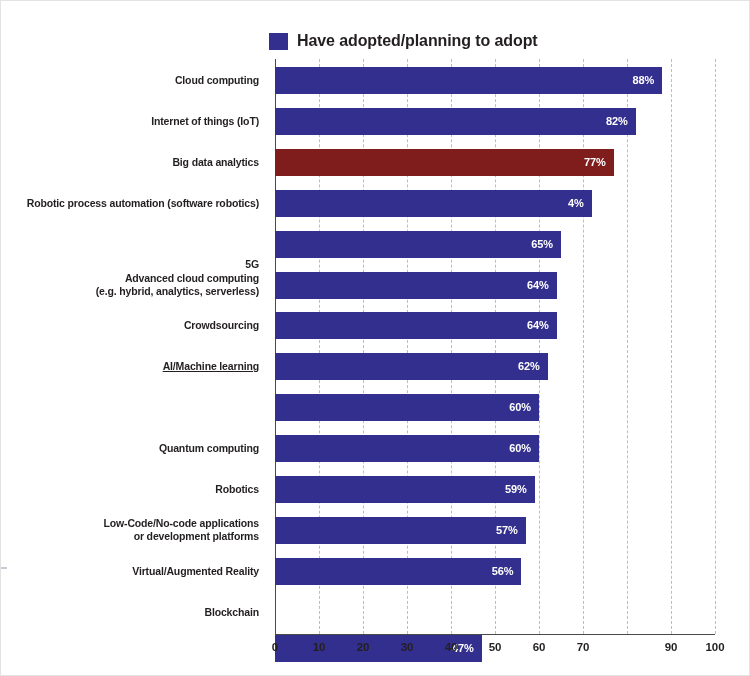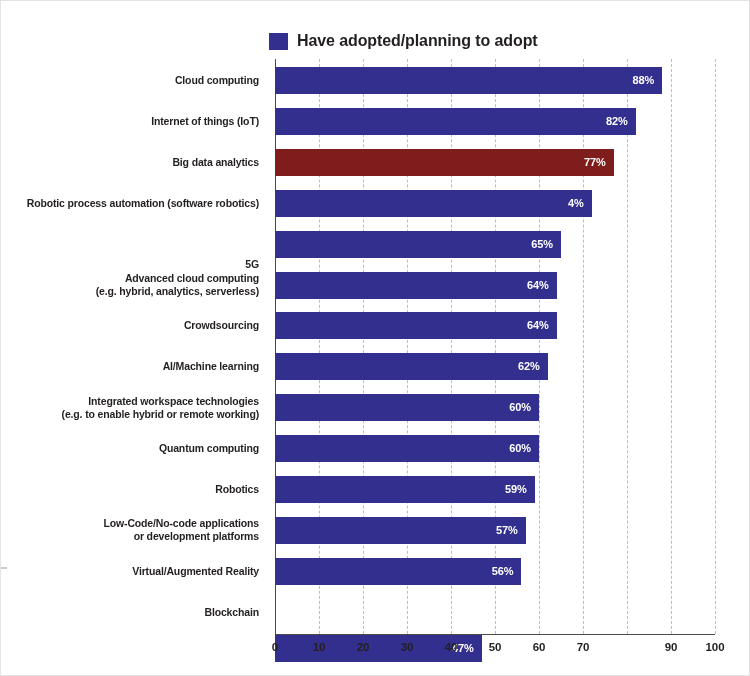--- a/index.html
+++ b/index.html
@@ -180,26 +180,22 @@
       <div class="cat-label" style="top: 171.6px; height: 27px; margin-top: 20px;">
         <span>5G</span>
       </div>
       <div class="cat-label" style="top: 212.5px; height: 27px;">
         <span>Advanced cloud computing</span>
         <span>(e.g. hybrid, analytics, serverless)</span>
       </div>
       <div class="cat-label" style="top: 253.4px; height: 27px;">
         <span>Crowdsourcing</span>
       </div>
-      <div class="cat-label" style="top: 294.3px; height: 27px;">
+      <div class="cat-label" style="top: 294.3px; height: 27px; text-decoration: underline;">
         <span>AI/Machine learning</span>
-      </div>
-      <div class="cat-label" style="top: 335.2px; height: 27px;">
-        <span>Integrated workspace technologies</span>
-        <span>(e.g. to enable hybrid or remote working)</span>
       </div>
       <div class="cat-label" style="top: 376.1px; height: 27px;">
         <span>Quantum computing</span>
       </div>
       <div class="cat-label" style="top: 417px; height: 27px;">
         <span>Robotics</span>
       </div>
       <div class="cat-label" style="top: 498.8px; height: 27px;">
         <span>Virtual/Augmented Reality</span>
       </div>

